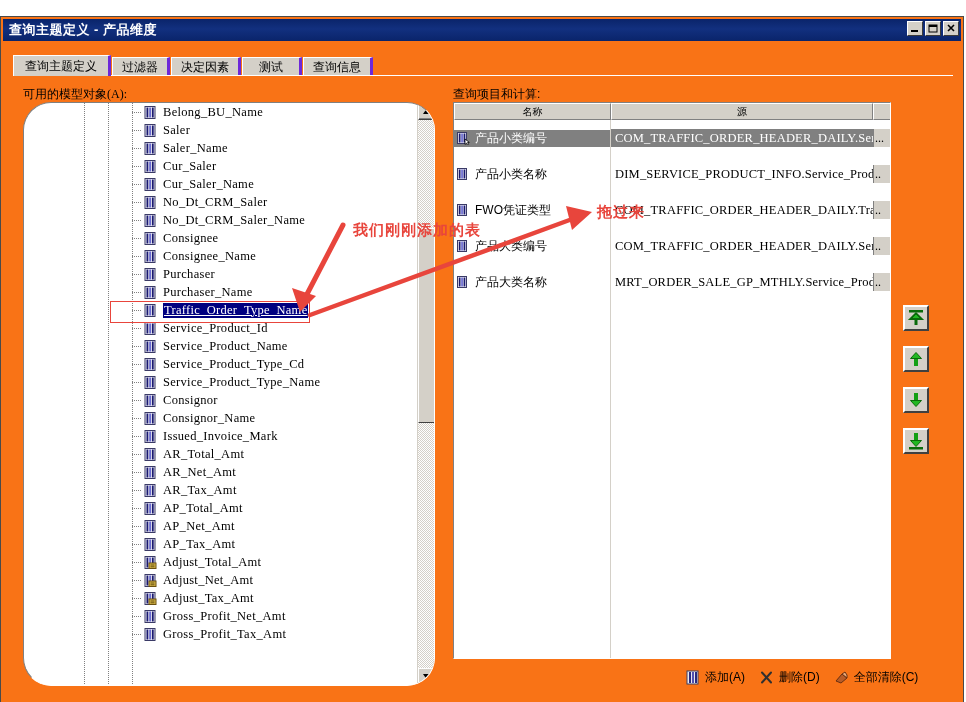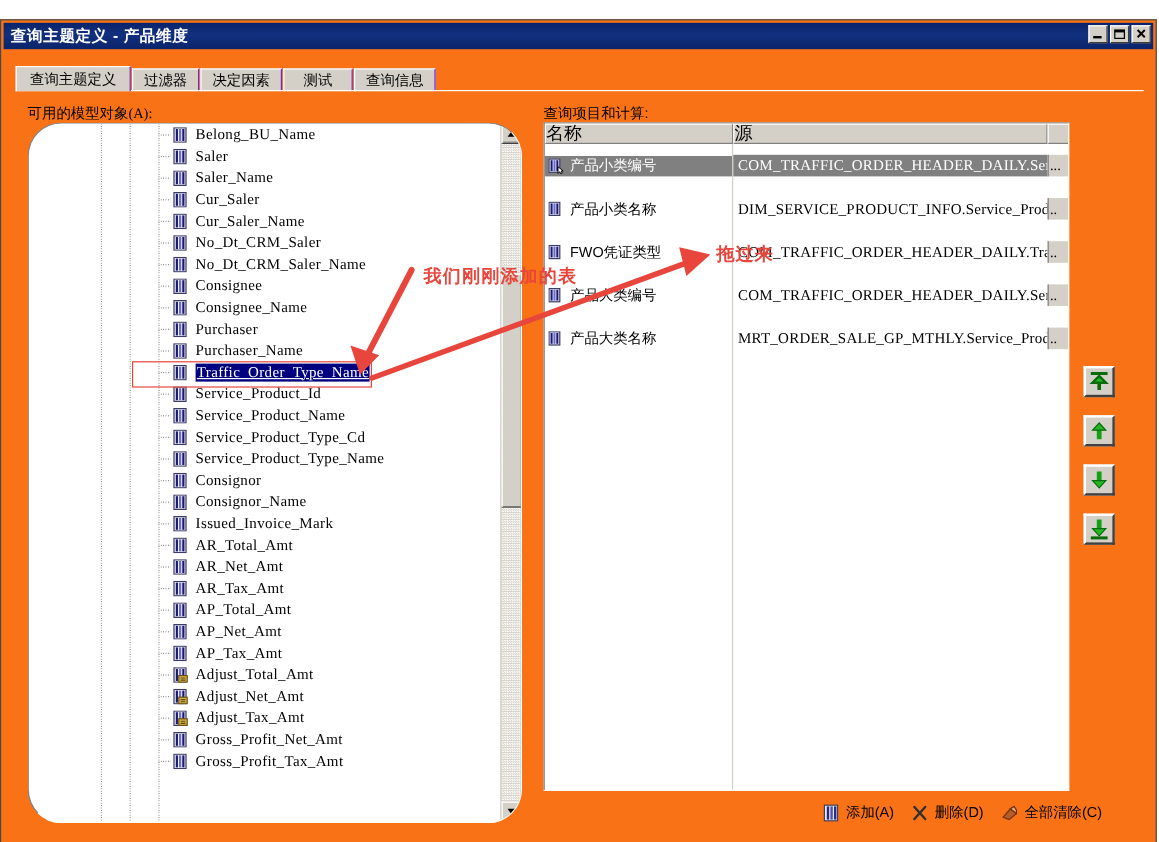--- a/index.html
+++ b/index.html
@@ -70,21 +70,21 @@
   }
   .tab {
     height: 19px;
     line-height: 19px;
     padding: 0 9px;
     font-size: 12px;
     color: #000000;
     background: #d4d0c8;
     border-top: 1px solid #ffffff;
     border-left: 1px solid #ffffff;
-    border-right: 1px solid #6d28d9;
+    border-right: 3px solid #6d28d9;
     box-sizing: border-box;
     margin-right: 1px;
     white-space: nowrap;
     cursor: default;
   }
   .tab.active {
     height: 21px;
     line-height: 21px;
     background: #d4d0c8;
     border-bottom: none;
@@ -232,21 +232,22 @@
     overflow: hidden;
   }
   #list-header {
     display: flex;
     height: 17px;
     background: #d4d0c8;
   }
   .col-head {
     height: 17px;
     line-height: 16px;
-    font-size: 15px;
+    text-align: center;
+    font-size: 10px;
     color: #000000;
     background: #d4d0c8;
     border-top: 1px solid #ffffff;
     border-left: 1px solid #ffffff;
     border-right: 1px solid #808080;
     border-bottom: 1px solid #808080;
     box-sizing: border-box;
     cursor: default;
     overflow: hidden;
     white-space: nowrap;

